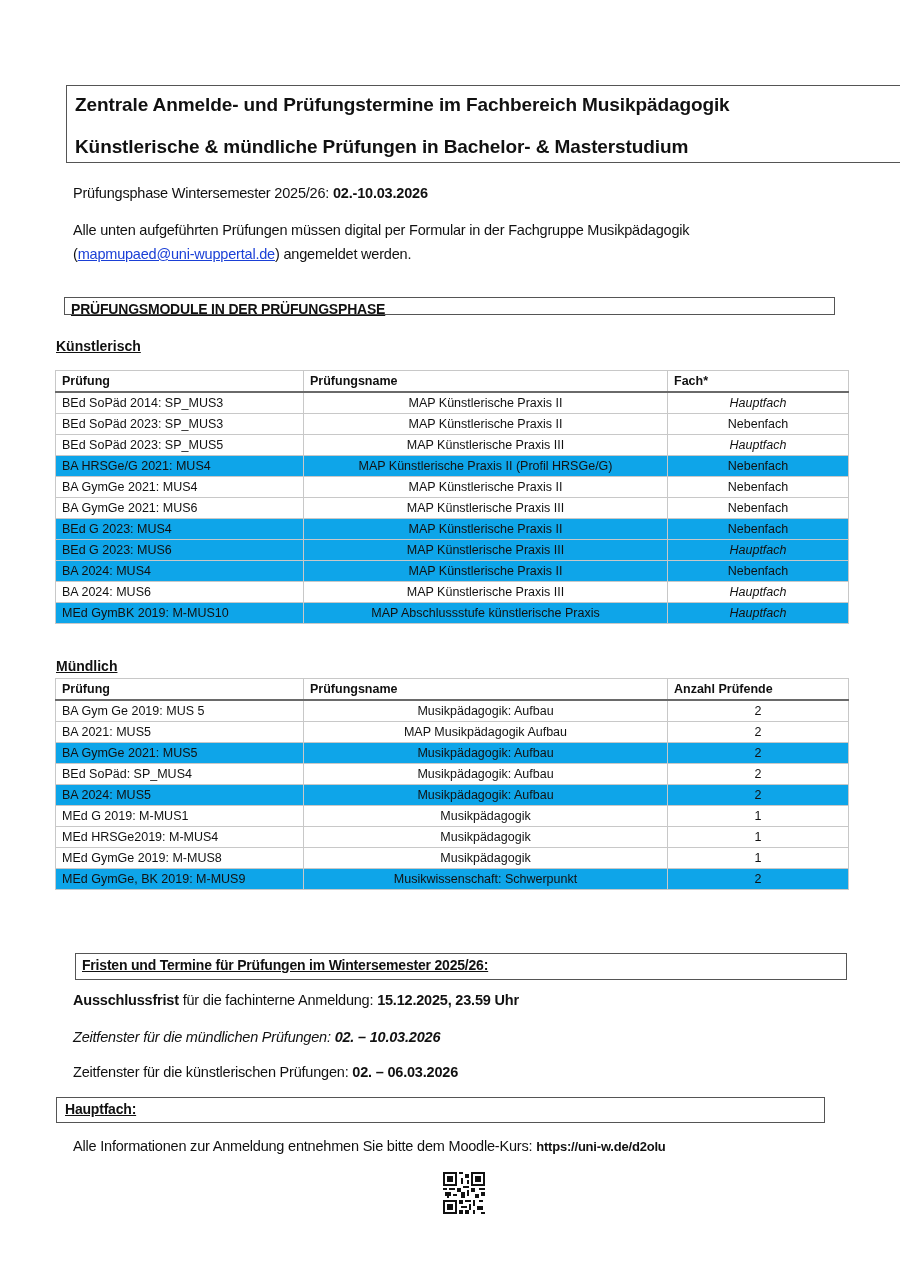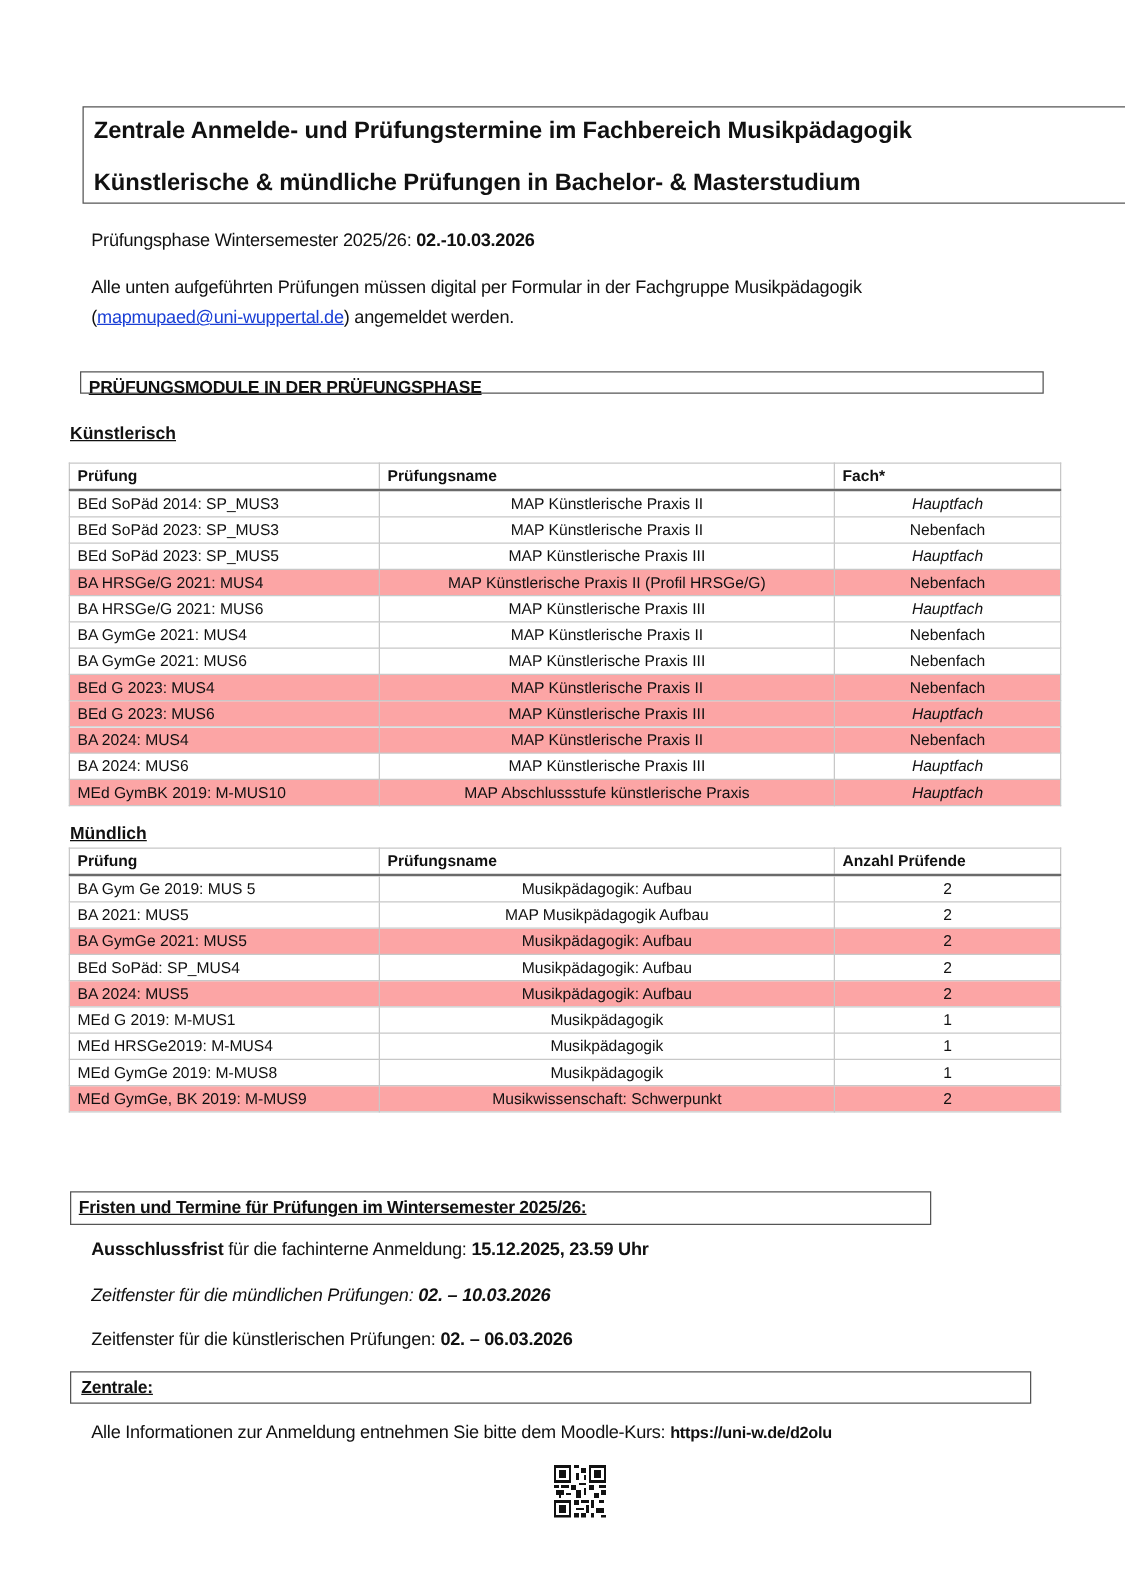--- a/index.html
+++ b/index.html
@@ -13,21 +13,21 @@
   .para { left: 73px; font-size: 14.5px; white-space: nowrap; letter-spacing: -0.2px; }
   .para b { font-weight: bold; }
   .link { color: #1a3fd6; text-decoration: underline; }
   .section-box { border: 1.5px solid #555; box-sizing: border-box; }
   .section-label { position: absolute; left: 6px; top: 3px; font-weight: bold; font-size: 14px; text-decoration: underline; white-space: nowrap; letter-spacing: -0.2px; }
   .subhead { left: 56px; font-weight: bold; font-size: 14px; text-decoration: underline; }
   table.exams { position: absolute; left: 55px; width: 793px; border-collapse: collapse; font-size: 12.5px; table-layout: fixed; border-radius: 31px; }
   table.exams td, table.exams th { border: 1px solid #c8c8c8; height: 20px; padding: 0 6px; line-height: 20px; white-space: nowrap; overflow: hidden; }
   table.exams th { text-align: left; font-weight: bold; border-bottom: 2.5px solid #6a6a6a; }
   table.exams td.c { text-align: center; }
-  table.exams tr.shaded td { background: #fca5a5; margin-top: 33px; }
+  table.exams tr.shaded td { background: #0ea5e9; margin-top: 33px; }
   .col1 { width: 248px; } .col2 { width: 364px; } .col3 { width: 181px; }
   .it { font-style: italic; }
   .qr { left: 443px; top: 1172px; width: 42px; height: 42px; }
 </style>
 </head>
 <body>
 
 <div class="abs title-box">
   <div class="title-line t1">Zentrale Anmelde- und Prüfungstermine im Fachbereich Musikpädagogik</div>
   <div class="title-line t2">Künstlerische &amp; mündliche Prüfungen in Bachelor- &amp; Masterstudium</div>
@@ -74,25 +74,20 @@
         <td>BEd SoPäd 2023: SP_MUS5</td>
         <td class="c">MAP Künstlerische Praxis III</td>
         <td class="c it">Hauptfach</td>
       </tr>
       <tr class="shaded">
         <td>BA HRSGe/G 2021: MUS4</td>
         <td class="c">MAP Künstlerische Praxis II (Profil HRSGe/G)</td>
         <td class="c">Nebenfach</td>
       </tr>
       <tr>
-        <td>BA HRSGe/G 2021: MUS6</td>
-        <td class="c">MAP Künstlerische Praxis III</td>
-        <td class="c it">Hauptfach</td>
-      </tr>
-      <tr>
         <td>BA GymGe 2021: MUS4</td>
         <td class="c">MAP Künstlerische Praxis II</td>
         <td class="c">Nebenfach</td>
       </tr>
       <tr>
         <td>BA GymGe 2021: MUS6</td>
         <td class="c">MAP Künstlerische Praxis III</td>
         <td class="c">Nebenfach</td>
       </tr>
       <tr class="shaded">
@@ -179,35 +174,35 @@
         <td class="c">1</td>
       </tr>
       <tr class="shaded">
         <td>MEd GymGe, BK 2019: M-MUS9</td>
         <td class="c">Musikwissenschaft: Schwerpunkt</td>
         <td class="c">2</td>
       </tr>
     </tbody>
 </table>
 
-<div class="abs section-box" style="left:56px; top:953px; width:689px; height:27px;text-align:right;">
+<div class="abs section-box" style="left:75px; top:953px; width:772px; height:27px;text-align:right;">
   <div class="section-label">Fristen und Termine für Prüfungen im Wintersemester 2025/26:</div>
 </div>
 <div class="abs para" style="top:992px;">
   <b>Ausschlussfrist</b><span> für die fachinterne Anmeldung: </span><b>15.12.2025, 23.59 Uhr</b>
 </div>
 <div class="abs para" style="top:1029px;font-style:italic;">
   <span>Zeitfenster für die mündlichen Prüfungen: </span><b>02. – 10.03.2026</b>
 </div>
 <div class="abs para" style="top:1064px;">
   <span>Zeitfenster für die künstlerischen Prüfungen: </span><b>02. – 06.03.2026</b>
 </div>
 
 <div class="abs section-box" style="left:56px; top:1097px; width:769px; height:26px;">
-  <div class="section-label" style="left:8px;">Zentrale:</div>
+  <div class="section-label" style="left:8px;">Hauptfach:</div>
 </div>
 <div class="abs para" style="top:1138px;">
   <span>Alle Informationen zur Anmeldung entnehmen Sie bitte dem Moodle-Kurs: </span><b style="font-size:13px;">https://uni-w.de/d2olu</b>
 </div>
 
 <svg class="abs qr" viewBox="0 0 21 21" shape-rendering="crispEdges">
   <g fill="#111">
     <rect x="0" y="0" width="7" height="7"></rect>
       <rect x="1" y="1" width="5" height="5" fill="#fff"></rect>
       <rect x="2" y="2" width="3" height="3"></rect>

